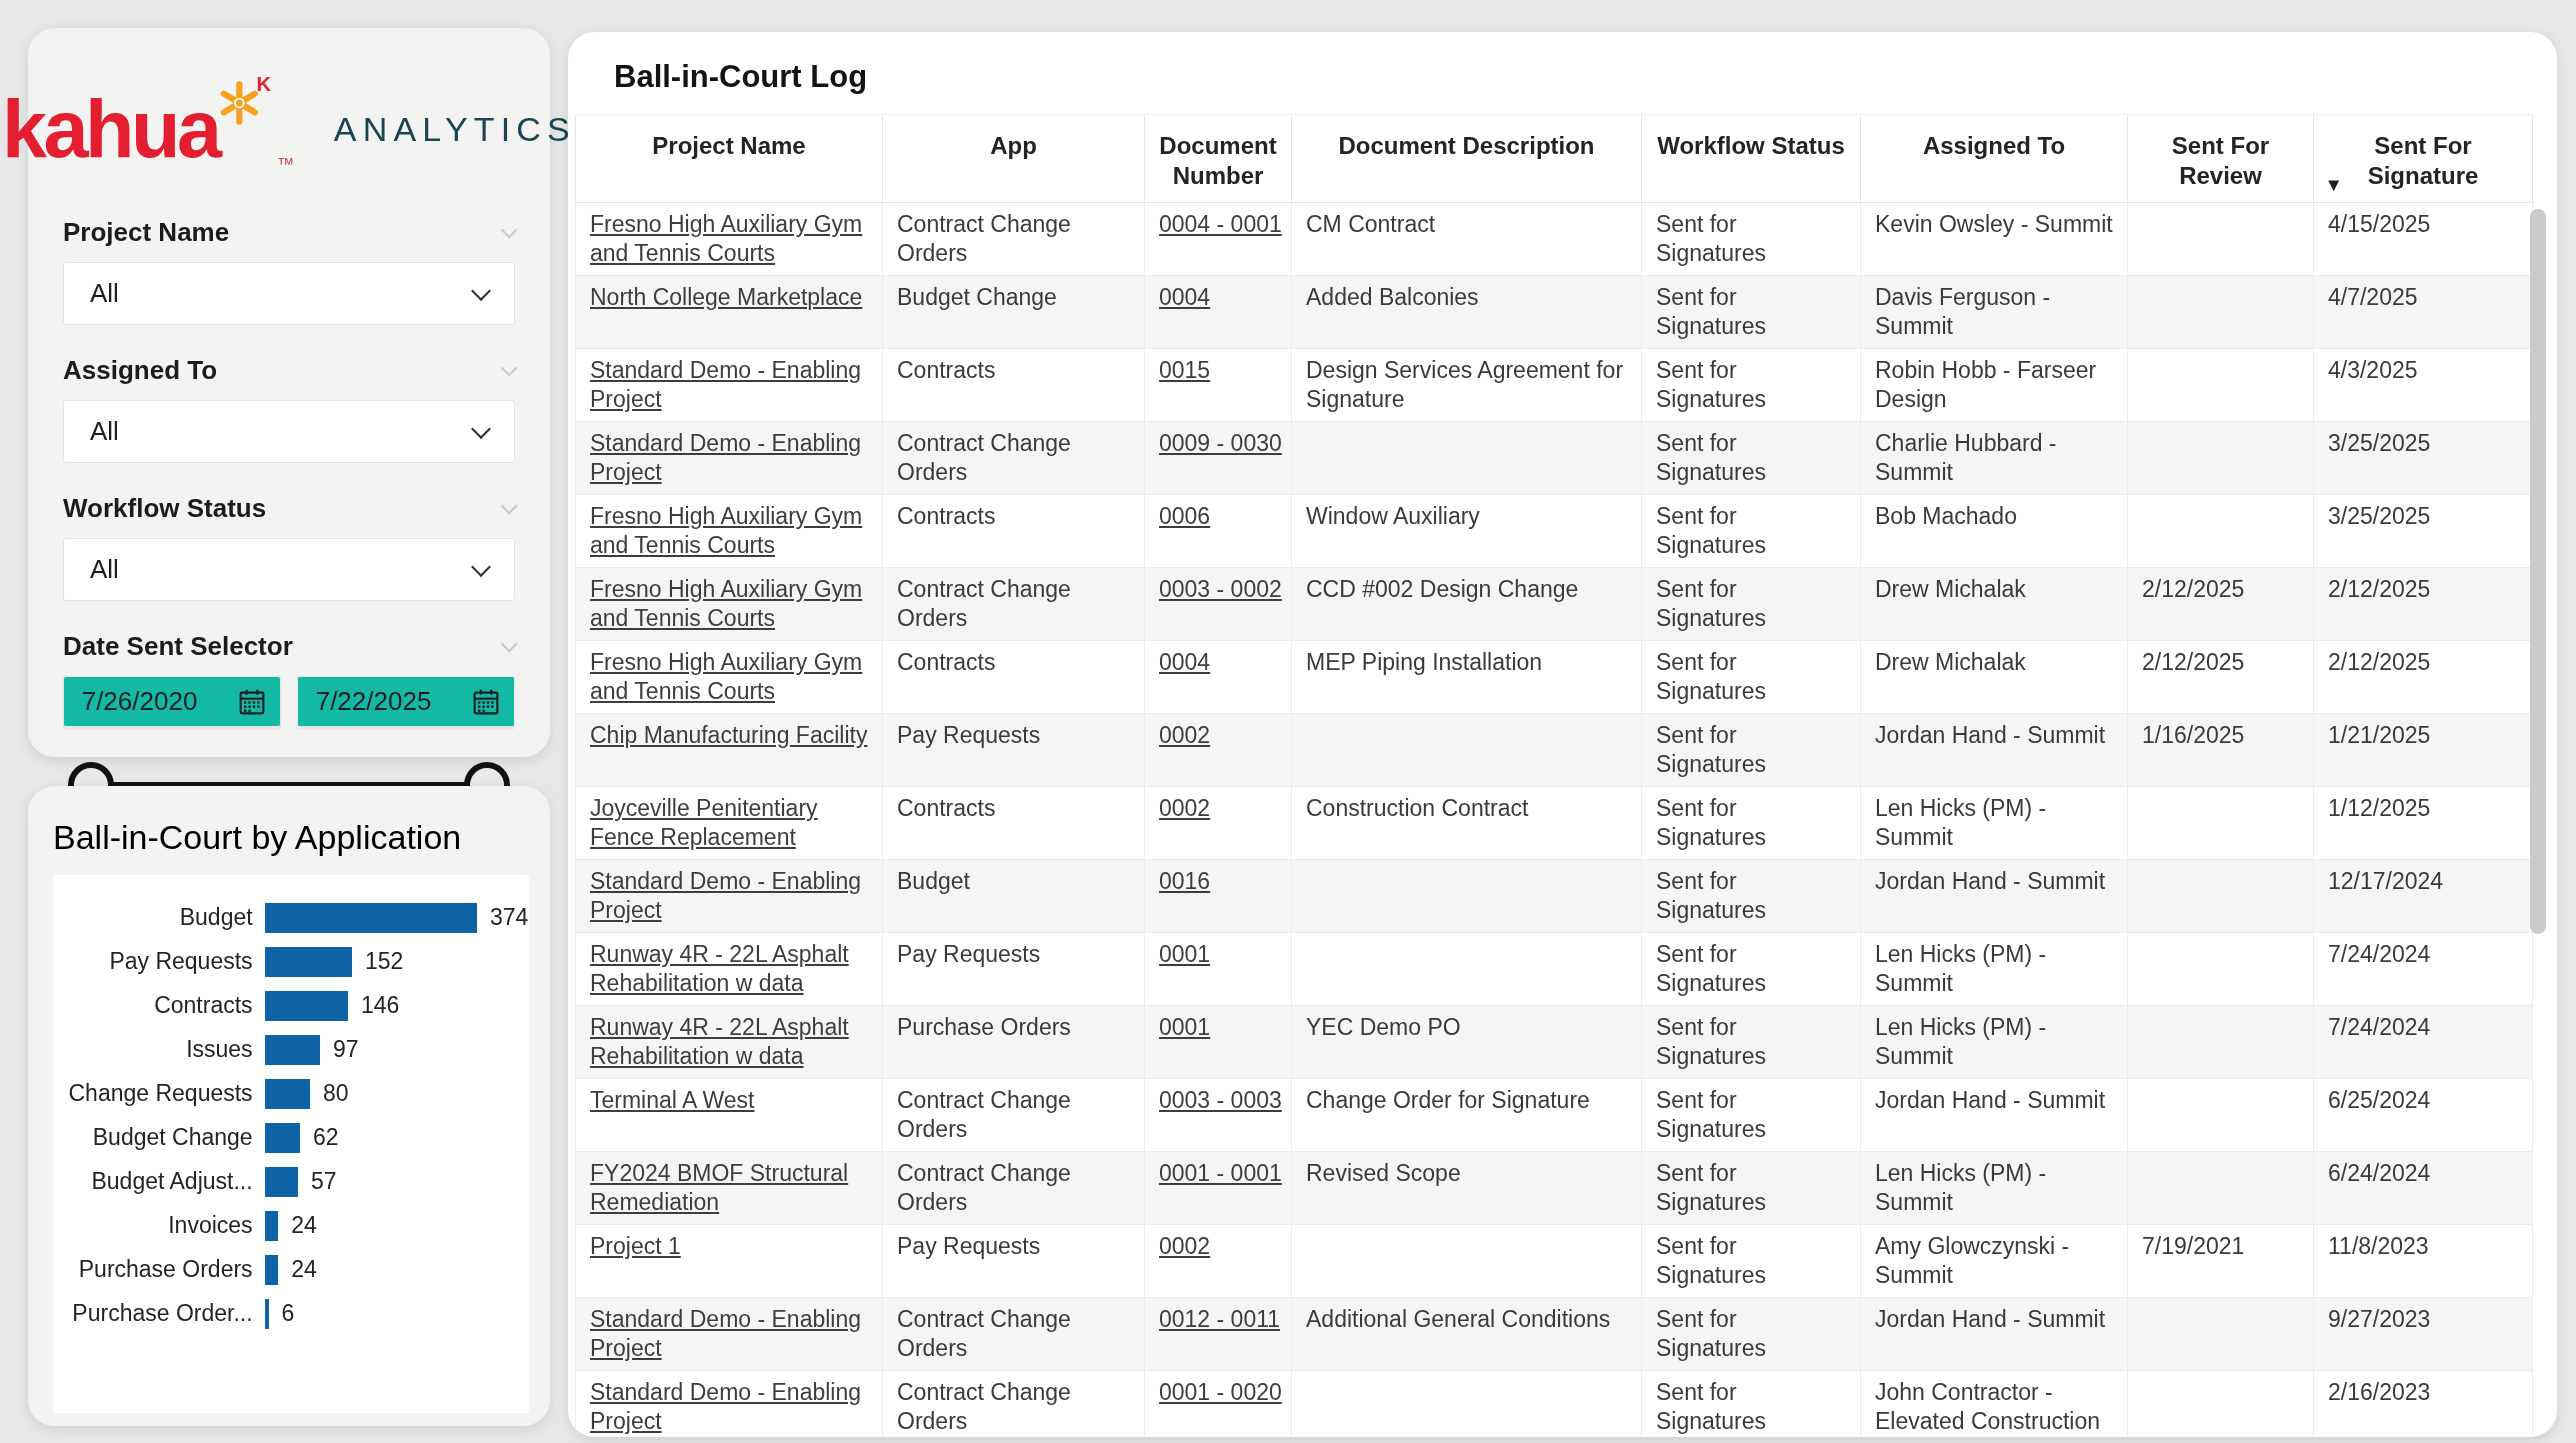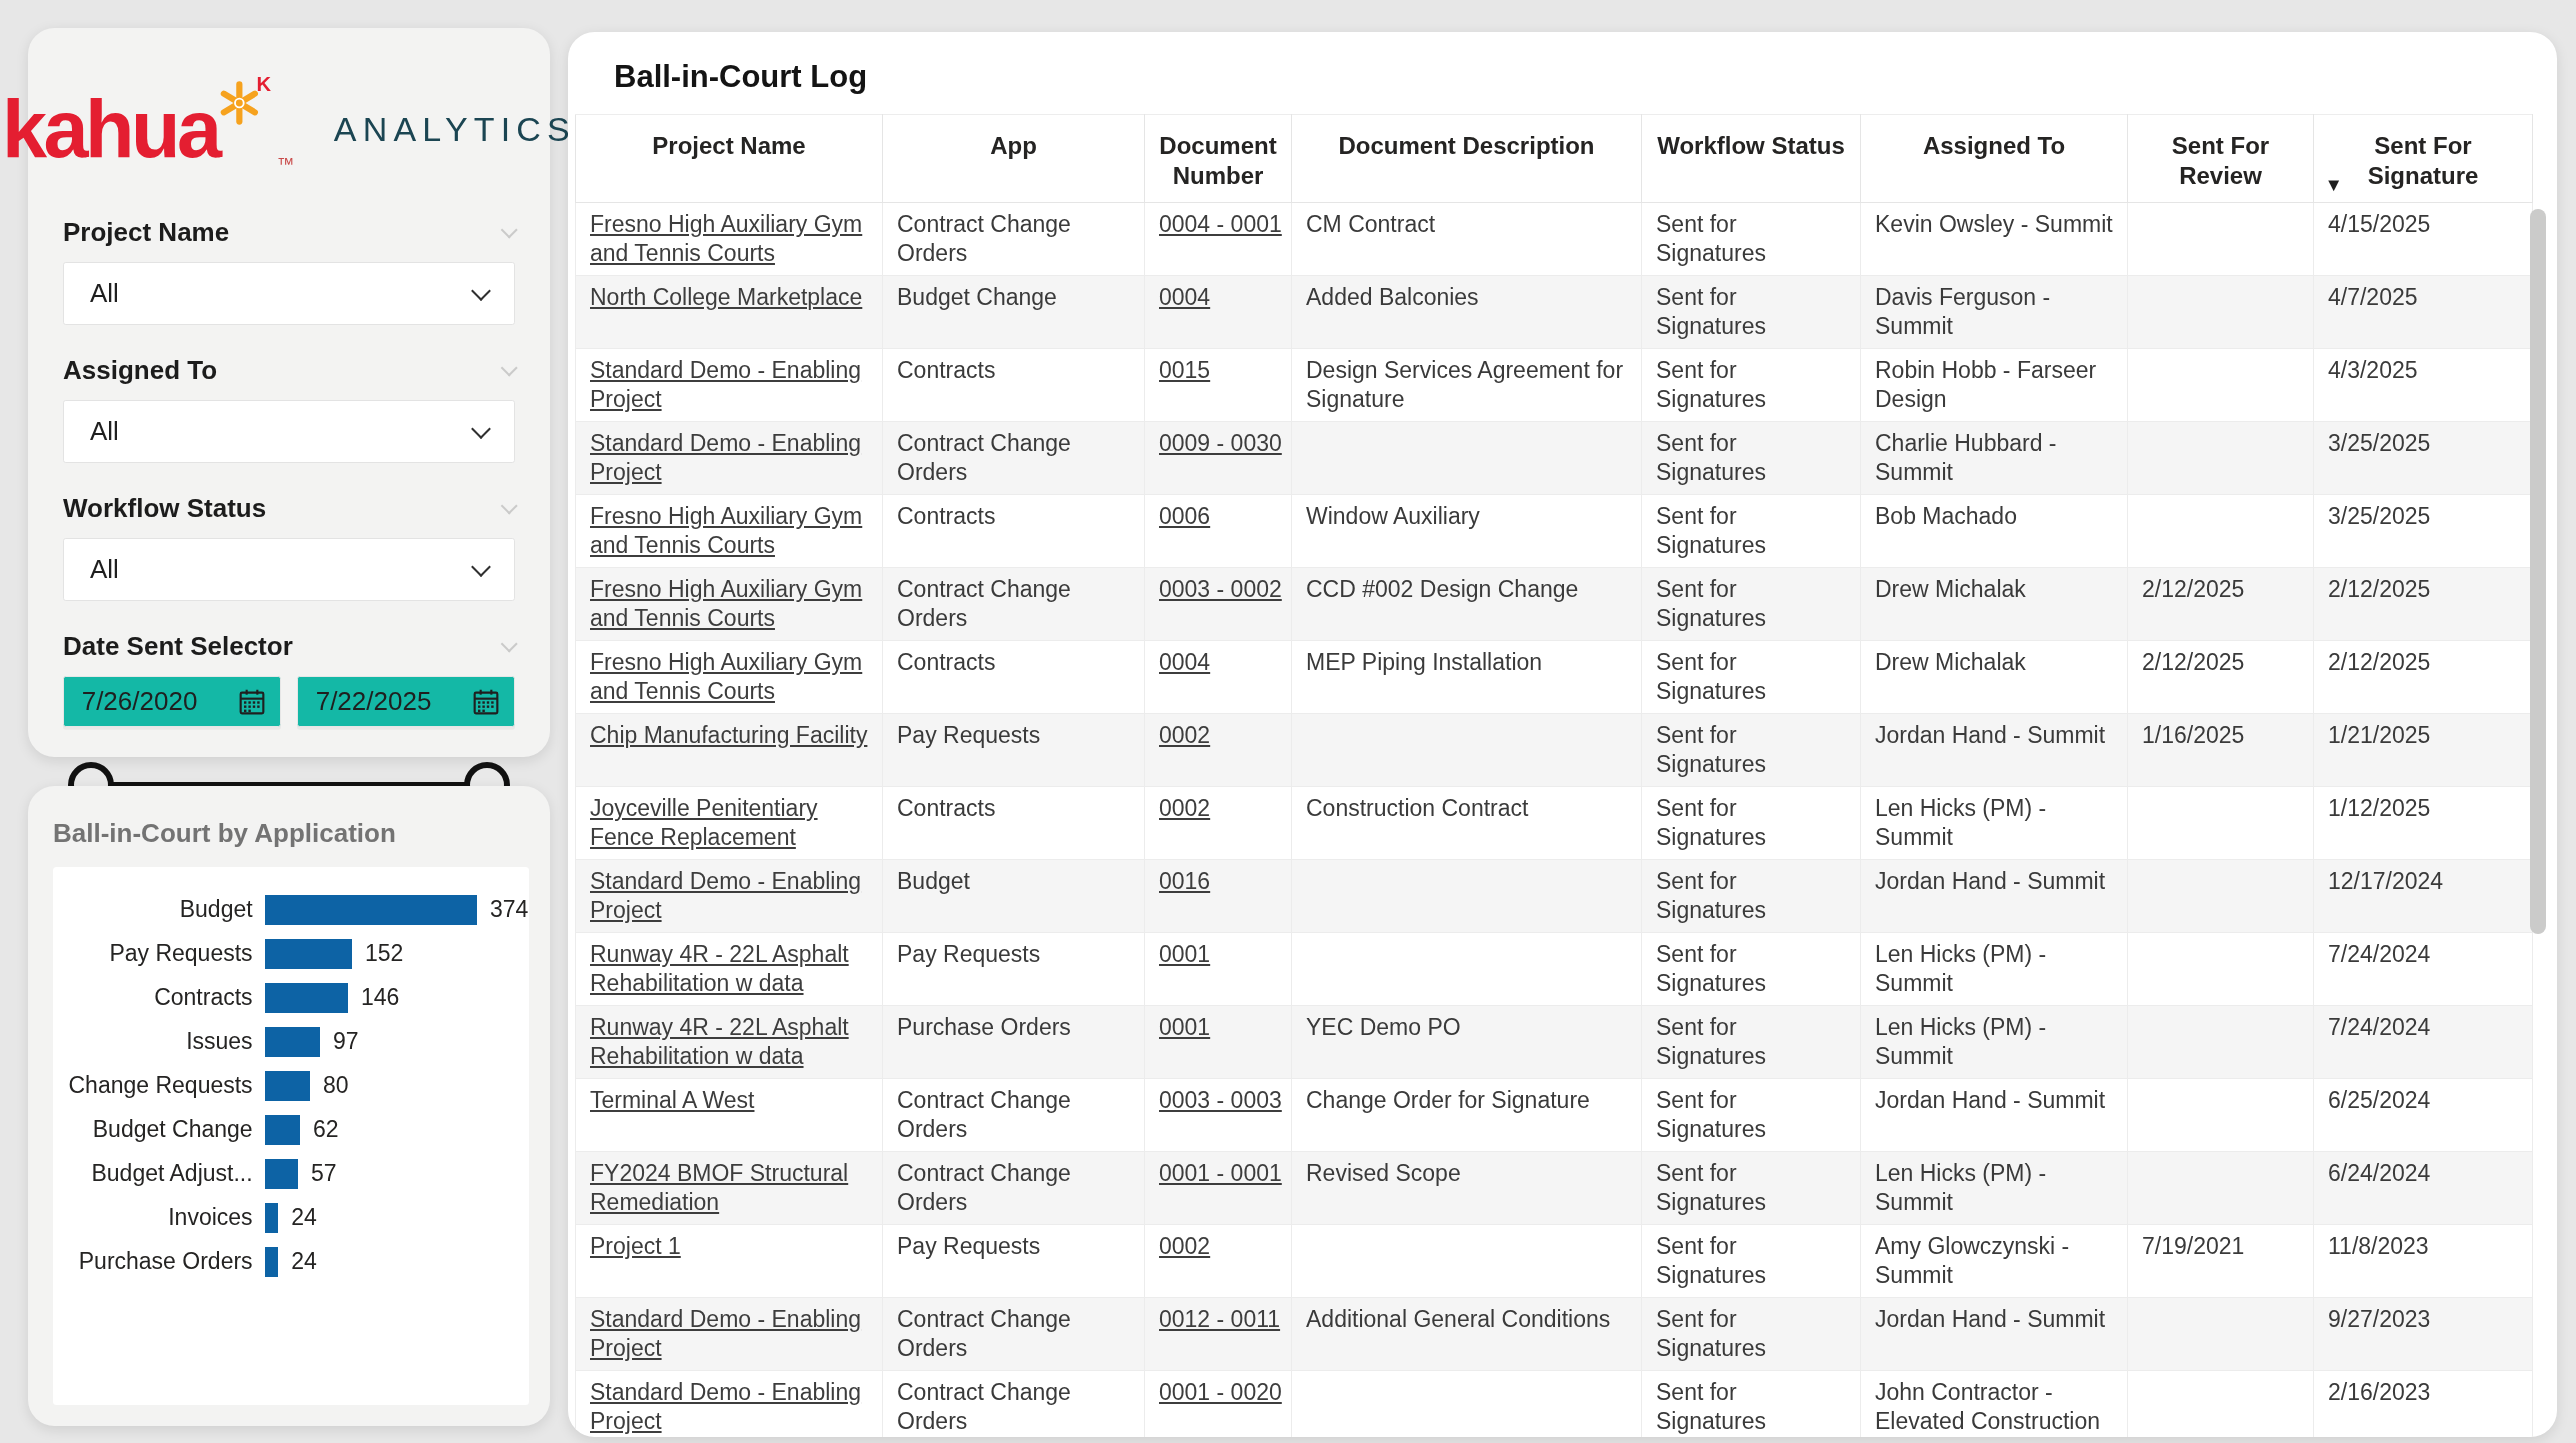--- a/index.html
+++ b/index.html
@@ -30,21 +30,21 @@
   .date-value { font-size:26px; color:#1f1f1f; }
 
   .slider-wrap { position:relative; height:57px; margin:30px 5.3px 0 5.3px; }
   .slider-line { position:absolute; left:19.5px; right:19.5px; top:25px; height:7px; background:#111; }
   .slider-handle { position:absolute; top:5.3px; width:46px; height:46px; border:6.2px solid #111; border-radius:50%; background:#e9e9e9; cursor:pointer; }
   .slider-handle.start { left:0; }
   .slider-handle.end { right:0; }
 
   
   #chart-card { left:28px; top:786px; width:522px; height:640px; background:#f3f3f2; padding:32px 21px 21px 25px; }
-  .chart-title { font-size:26px; font-weight:bold; color:#737373; }
+  .chart-title { font-size:34px; font-weight:normal; color:#000000; }
   .chart-plot { margin-top:17.7px; background:#fff; border-radius:3.5px; height:538px; padding-top:21px; overflow:hidden; }
   .chart-row { display:flex; align-items:center; height:44px; }
   .chart-cat { width:212px; text-align:right; font-size:23px; color:#252423; padding-right:12.4px; white-space:nowrap; overflow:hidden; flex:none; }
   .chart-bar { height:30px; flex:none; }
   .chart-val { font-size:23px; color:#252423; padding-left:13px; }
 
   
   #main-card { left:568px; top:32px; width:1989px; height:1405px; background:#fff; overflow:hidden; }
   .log-title { font-size:31px; font-weight:bold; color:#141414; margin:26.5px 0 0 46px; }
   .log-table-wrap { margin:19.5px 0 0 7px; }
@@ -219,20 +219,25 @@
       </div>
       <div class="chart-row">
         <div class="chart-cat">Invoices</div>
         <div class="chart-bar" style="width: 13.3px; background: rgb(13, 99, 165);"></div>
         <div class="chart-val">24</div>
       </div>
       <div class="chart-row">
         <div class="chart-cat">Purchase Orders</div>
         <div class="chart-bar" style="width: 13.3px; background: rgb(13, 99, 165);"></div>
         <div class="chart-val">24</div>
+      </div>
+      <div class="chart-row">
+        <div class="chart-cat">Purchase Order...</div>
+        <div class="chart-bar" style="width: 3.5px; background: rgb(13, 99, 165);"></div>
+        <div class="chart-val">6</div>
       </div>
     </div>
 </div>
 
 <div class="card" id="main-card">
   <div class="log-title">Ball-in-Court Log</div>
   <div class="log-table-wrap">
     <table class="log">
       <colgroup>
         <col class="w0">

